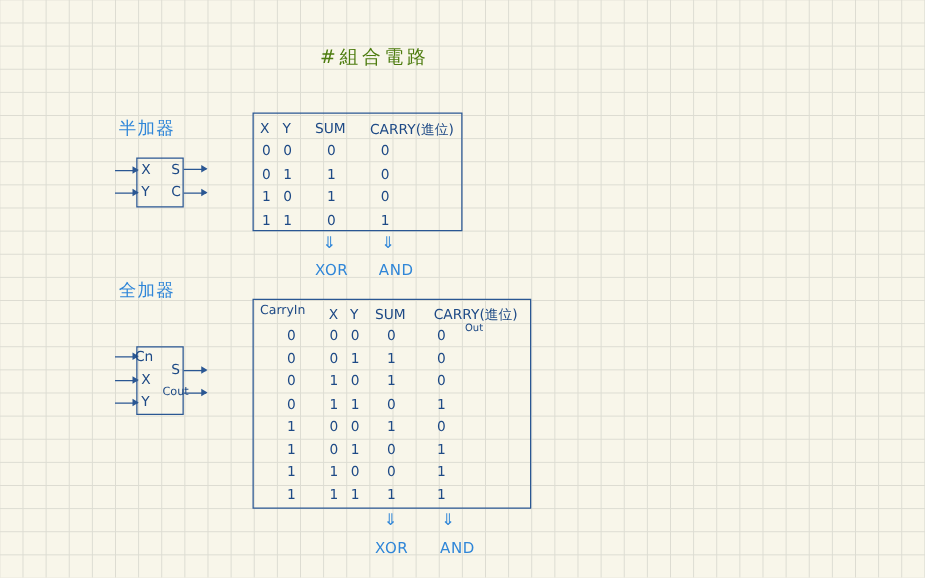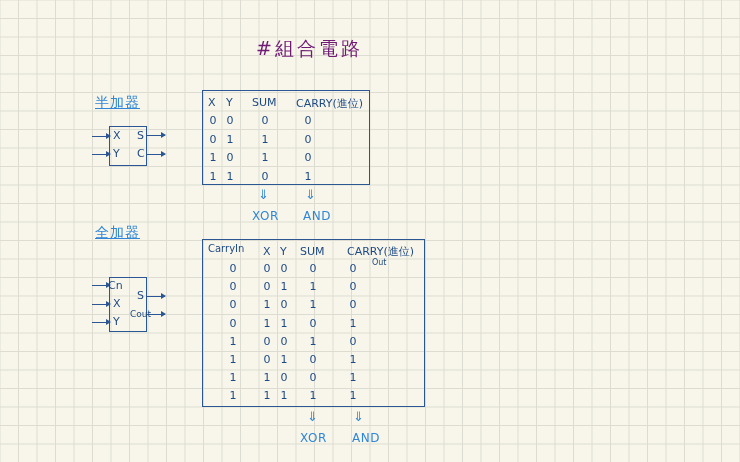--- a/index.html
+++ b/index.html
@@ -8,23 +8,23 @@
       background-color: #f8f6ea;
       background-image:
         linear-gradient(to right, #dcdcd2 1px, transparent 1px),
         linear-gradient(to bottom, #dcdcd2 1px, transparent 1px);
       background-size: 18.5px 18.5px;
       background-position: -0.5px -0.5px;
       font-family: "DejaVu Sans", sans-serif;
     }
     .abs { position: absolute; }
     .title {
-      left: 256px; top: 36px; font-size: 19px; letter-spacing: 3px; color: #701a75;
+      left: 256px; top: 36px; font-size: 15px; letter-spacing: 3px; color: #4d7c0f;
     }
-    .section-label { font-size: 14px; letter-spacing: 1px; color: #2f86d8; text-decoration: underline; }
+    .section-label { font-size: 14px; letter-spacing: 1px; color: #2f86d8; }
     .box { border: 1.5px solid #2a5793; box-sizing: border-box; }
     .pin { font-size: 11px; color: #1e4a86; }
     .pin-small { font-size: 9px; color: #1e4a86; }
     .arrow { height: 1.3px; background: #2a5793; }
     .arrow::after {
       content: ""; position: absolute; right: -1px; top: -3px;
       border-left: 5px solid #2a5793; border-top: 3.5px solid transparent; border-bottom: 3.5px solid transparent;
     }
     .cell { font-size: 11px; color: #1e4a86; text-align: center; width: 20px; margin-left: -10px; }
     .hdr { font-size: 11px; color: #1e4a86; white-space: nowrap; }

